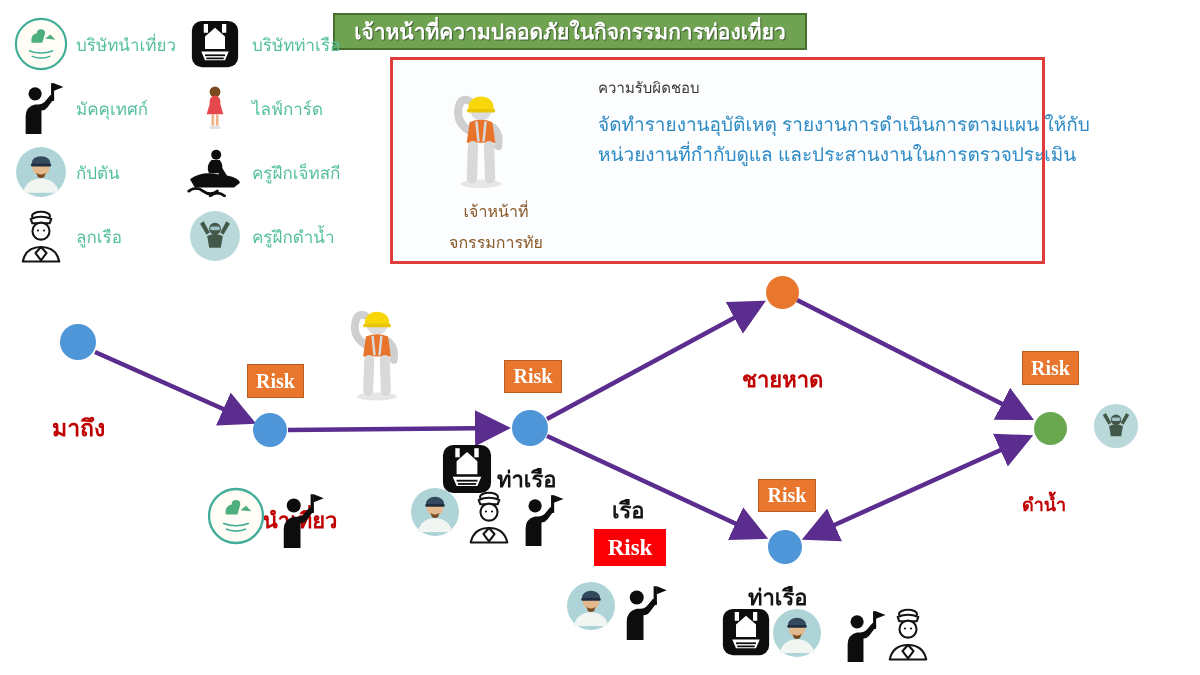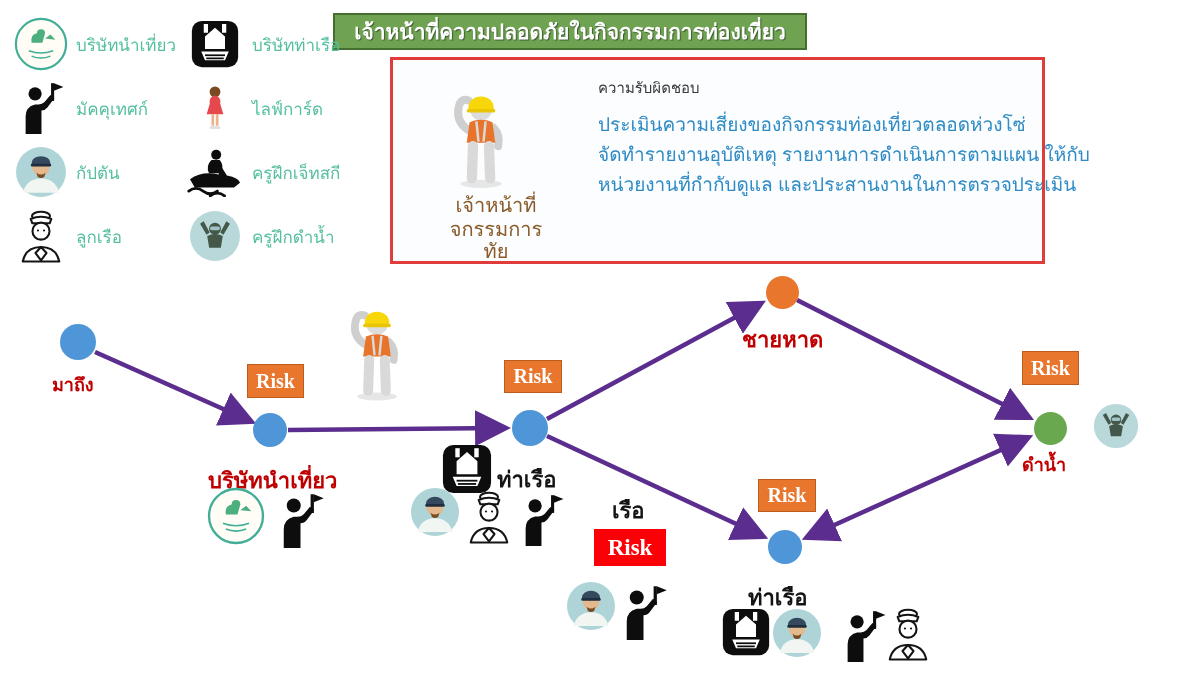--- a/index.html
+++ b/index.html
@@ -18,35 +18,35 @@
   
   .legend{position:absolute;left:10px;top:12px;display:grid;
     grid-template-columns:62px 102px 66px 132px;grid-auto-rows:64px;
     align-items:center;justify-items:start;column-gap:4px;}
   .legend .ic{justify-self:center;display:flex;align-items:center;justify-content:center;}
   .legend .lab{font-size:17px;color:var(--legend-text,#55bfa0);white-space:nowrap;}
   
   .resp-box{position:absolute;left:390px;top:57px;width:655px;height:207px;
     background:#fbfdfe;border:3px solid var(--box-border,#e03c3c);box-sizing:border-box;}
   .officer{position:absolute;left:48px;top:22px;width:110px;text-align:center;}
-  .officer .cap{color:var(--officer-caption,#8a5a2a);font-size:20px;line-height:22px;margin-top:2px;}
+  .officer .cap{color:var(--officer-caption,#8a5a2a);font-size:16px;line-height:22px;margin-top:9px;}
   .resp-head{position:absolute;left:205px;top:16px;font-size:15px;color:#3a3a3a;}
   .resp-lines{position:absolute;left:205px;top:50px;font-size:19px;line-height:30px;
     color:var(--body-text,#2e8bc5);white-space:nowrap;}
   
   .node{position:absolute;border-radius:50%;}
   .node.blue{background:var(--node-blue,#4f96d8);}
   .node.orange{background:var(--node-orange,#e8762c);}
   .node.green{background:var(--node-green,#69a84f);}
   .risk{position:absolute;background:var(--risk-orange,#e8762c);color:#fff;
     font-family:"Liberation Serif","DejaVu Serif",serif;font-weight:bold;font-size:20px;
     display:flex;align-items:center;justify-content:center;border:1px solid #bc5c1e;box-sizing:border-box;}
   .risk.red{background:var(--risk-red,#fb0007);border:none;font-size:23px;}
   .lbl{position:absolute;font-weight:bold;white-space:nowrap;}
-  .lbl.red{color:var(--label-red,#c00000);}
+  .lbl.red{color:var(--label-red,#c00000);margin-top:40px;}
   .lbl.dark{color:var(--label-dark,#141414);text-align:center;}
   .arrows{position:absolute;left:0;top:0;pointer-events:none;}
   svg{display:block;}
 </style>
 </head>
 <body>
 
 <div id="canvas">
 
   <div class="title-bar">เจ้าหน้าที่ความปลอดภัยในกิจกรรมการท่องเที่ยว</div>
@@ -175,21 +175,20 @@
           <path d="M31 32.4 l1.8 17.6 M39 32.4 l-1.8 17.6" stroke="#d9d9d9" stroke-width="2.2" fill="none"></path>
           <path d="M28 54 l-1 28" stroke="#d9d9d9" stroke-width="9" stroke-linecap="round" fill="none"></path>
           <path d="M42 54 l1 28" stroke="#d9d9d9" stroke-width="9" stroke-linecap="round" fill="none"></path>
         </svg>
       </span>
       <div class="cap">เจ้าหน้าที่</div>
       <div class="cap">จกรรมการทัย</div>
     </div>
     <div class="resp-head">ความรับผิดชอบ</div>
     <div class="resp-lines">
-      <div>ประเมินความเสี่ยงของกิจกรรมท่องเที่ยวตลอดห่วงโซ่</div>
       <div>จัดทำรายงานอุบัติเหตุ รายงานการดำเนินการตามแผน ให้กับ</div>
       <div>หน่วยงานที่กำกับดูแล และประสานงานในการตรวจประเมิน</div>
     </div>
   </div>
 
   <svg class="arrows" width="1200" height="675">
     <defs>
       <marker id="ah" markerWidth="9" markerHeight="9" refX="6" refY="4" orient="auto">
         <path d="M0 0 L8 4 L0 8 Z" fill="#5b2d8e"></path>
       </marker>
@@ -213,21 +212,21 @@
   <div class="node orange" style="left:766px;top:276px;width:33px;height:33px;"></div>
   <div class="node blue" style="left:768px;top:530px;width:34px;height:34px;"></div>
   <div class="node green" style="left:1034px;top:412px;width:33px;height:33px;"></div>
 
   <div class="risk" style="left:247px;top:364px;width:57px;height:34px;">Risk</div>
   <div class="risk" style="left:504px;top:360px;width:58px;height:33px;">Risk</div>
   <div class="risk" style="left:758px;top:479px;width:58px;height:33px;">Risk</div>
   <div class="risk" style="left:1022px;top:351px;width:57px;height:34px;">Risk</div>
   <div class="risk red" style="left:594px;top:529px;width:72px;height:37px;">Risk</div>
 
-  <div class="lbl red" style="left:52px;top:370px;font-size:18px;">มาถึง</div>
+  <div class="lbl red" style="left:52px;top:370px;font-size:23px;">มาถึง</div>
   <div class="lbl red" style="left:208px;top:463px;font-size:22px;">บริษัทนำเที่ยว</div>
   <div class="lbl dark" style="left:497px;top:462px;font-size:22px;">ท่าเรือ</div>
   <div class="lbl red" style="left:742px;top:322px;font-size:22px;">ชายหาด</div>
   <div class="lbl dark" style="left:612px;top:493px;font-size:22px;">เรือ</div>
   <div class="lbl dark" style="left:748px;top:580px;font-size:22px;">ท่าเรือ</div>
   <div class="lbl red" style="left:1022px;top:450px;font-size:18px;">ดำน้ำ</div>
 
   <span class="abs" style="left:332px;top:300px;">
     <svg width="90" height="102" viewBox="0 0 70 92">
       <ellipse cx="35" cy="87" rx="18" ry="3.6" fill="#e6e6e6"></ellipse>

